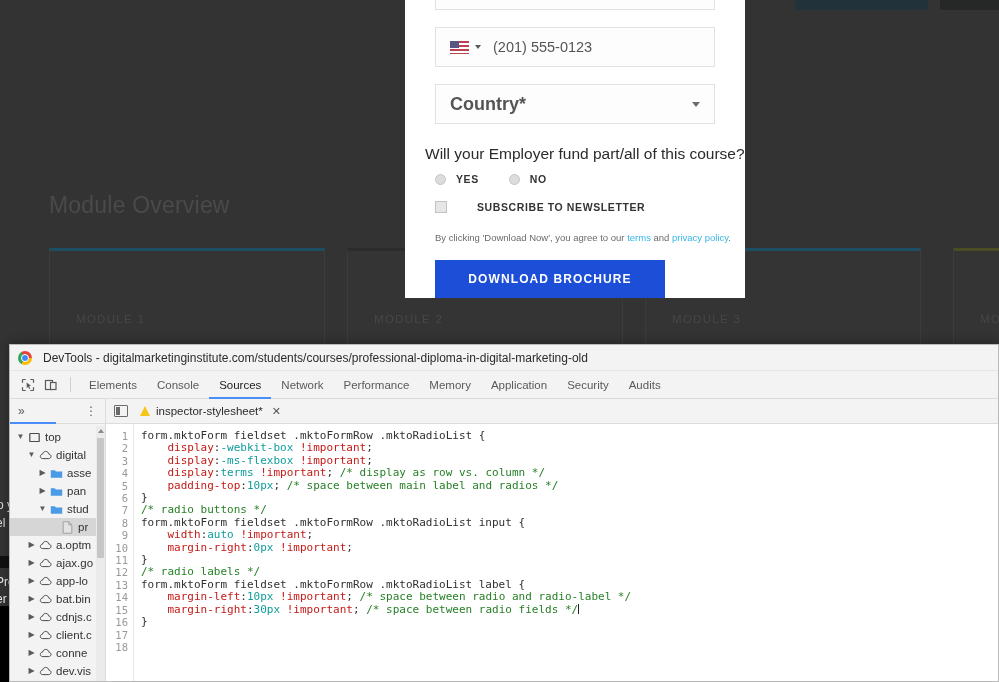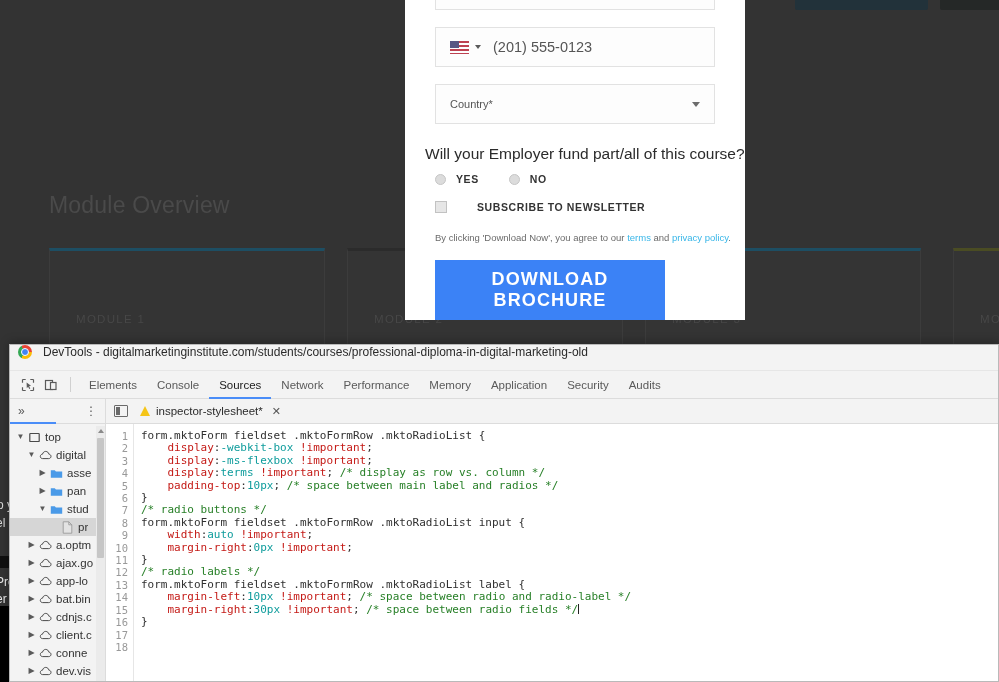--- a/index.html
+++ b/index.html
@@ -74,23 +74,23 @@
     position: relative;
     margin: 0 15px 17px 15px;
     height: 40px;
     border: 1px solid #e2e2e2;
     background: #fdfdfd;
     display: flex;
     align-items: center;
     padding: 0 14px;
   }
   .field .ph {
-    font-size: 11px;
+    font-size: 18px;
     color: #555555;
-    font-weight: 400;
+    font-weight: 700;
   }
 
   .flag {
     width: 19px; height: 13px;
     background: linear-gradient(to bottom,
       #b22234 0%, #b22234 15%, #ffffff 15%, #ffffff 30%,
       #b22234 30%, #b22234 45%, #ffffff 45%, #ffffff 60%,
       #b22234 60%, #b22234 75%, #ffffff 75%, #ffffff 90%,
       #b22234 90%, #b22234 100%);
     position: relative;
@@ -186,26 +186,26 @@
     margin: 0 15px 16px 15px;
     font-size: 9.5px;
     color: #6b6b6b;
     line-height: 1.4;
     white-space: nowrap;
   }
   .fineprint a { color: #38b6e8; text-decoration: none; }
 
   .submit-btn {
     margin: 0 15px;
-    height: 60px;
+    height: 38px;
     width: 230px;
-    background: #3b82f6;
+    background: #1d4ed8;
     color: #ffffff;
     border: none;
-    font-size: 18px;
+    font-size: 12px;
     font-weight: 700;
     letter-spacing: 1.1px;
     font-family: "Liberation Sans", sans-serif;
     cursor: pointer;
     display: flex;
     align-items: center;
     justify-content: center;
   }
 
   
@@ -240,21 +240,21 @@
     background: #ffffff;
     border: 1px solid #b9b9b9;
     box-shadow: 0 -2px 9px rgba(0,0,0,0.28);
     overflow: hidden;
   }
 
   .dt-titlebar {
     height: 26px;
     background: #f3f3f3;
     display: flex;
-    align-items: flex-start;
+    align-items: center;
     padding-left: 8px;
     border-bottom: 1px solid #e6e6e6;
   }
   .chrome-logo {
     width: 14px; height: 14px;
     border-radius: 50%;
     position: relative;
     background: conic-gradient(from -30deg, #ea4335 0deg 120deg, #fbbc05 120deg 240deg, #34a853 240deg 360deg);
     flex: 0 0 auto;
   }

